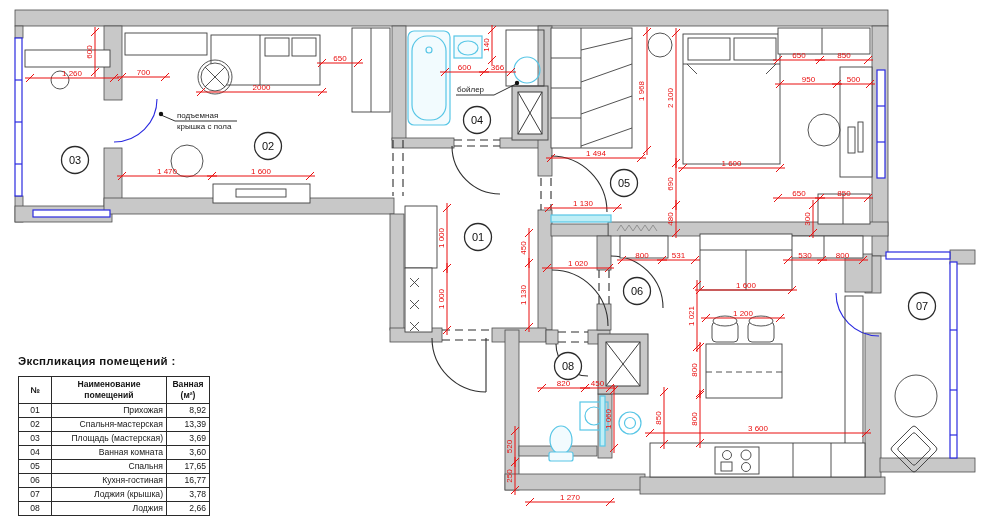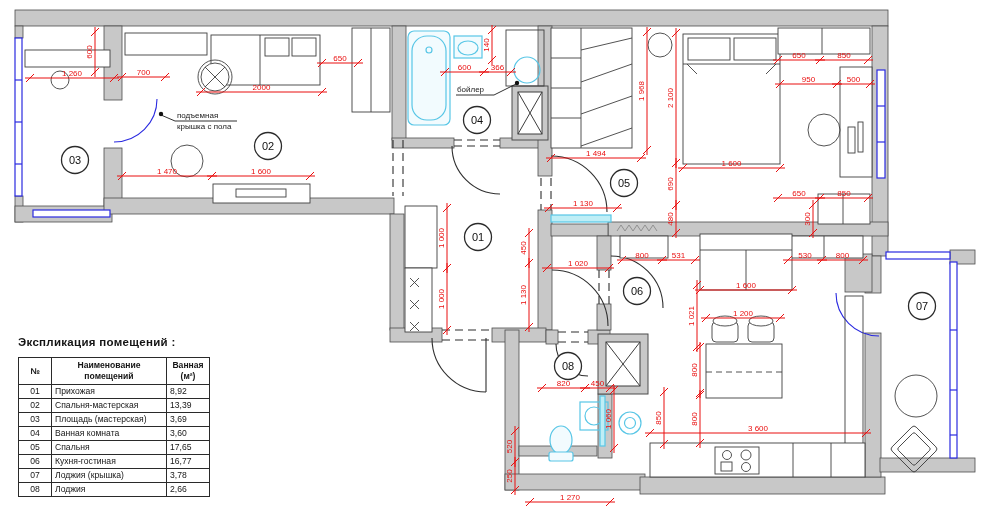--- a/index.html
+++ b/index.html
@@ -1,29 +1,29 @@
 <!DOCTYPE html>
 <html><head>
 <meta charset="utf-8">
 <style>
   html,body{margin:0;padding:0;background:#ffffff;}
   .stage{position:relative;width:990px;height:528px;background:#ffffff;overflow:hidden;
          font-family:"Liberation Sans",sans-serif;}
   svg{position:absolute;left:0;top:0;}
   text{font-family:"Liberation Sans",sans-serif;}
   .legend{position:absolute;left:18px;top:336px;color:#111;}
-  .legend-title{font-size:11.5px;font-weight:bold;letter-spacing:.3px;margin-bottom:9px;color:#141414;}
+  .legend-title{font-size:11.5px;font-weight:bold;letter-spacing:.3px;margin-bottom:9px;color:#141414;margin-top:19px;}
   table.lt{border-collapse:collapse;table-layout:fixed;background:#fff;}
   table.lt th,table.lt td{border:1px solid #2a2a2a;font-size:8.6px;line-height:1.25;
       padding:1px 3px;color:#161616;white-space:pre-line;overflow:hidden;}
   table.lt th{font-weight:bold;text-align:center;vertical-align:middle;height:24px;}
   table.lt td{height:11px;vertical-align:middle;}
   .c-num{width:26px;text-align:center;}
-  .c-name{width:108px;text-align:left;}
-  .c-area{width:36px;text-align:left;}
+  .c-name{width:108px;text-align:right;}
+  .c-area{width:36px;text-align:right;}
 </style>
 </head>
 <body>
 
 <div class="stage">
 
 <svg id="plan-svg" width="990" height="528" viewBox="0 0 990 528">
 
   <g fill="#c8c8c8" stroke="#4d4d4d" stroke-width="0.8">
     <rect x="15" y="10" width="873" height="16"></rect>

